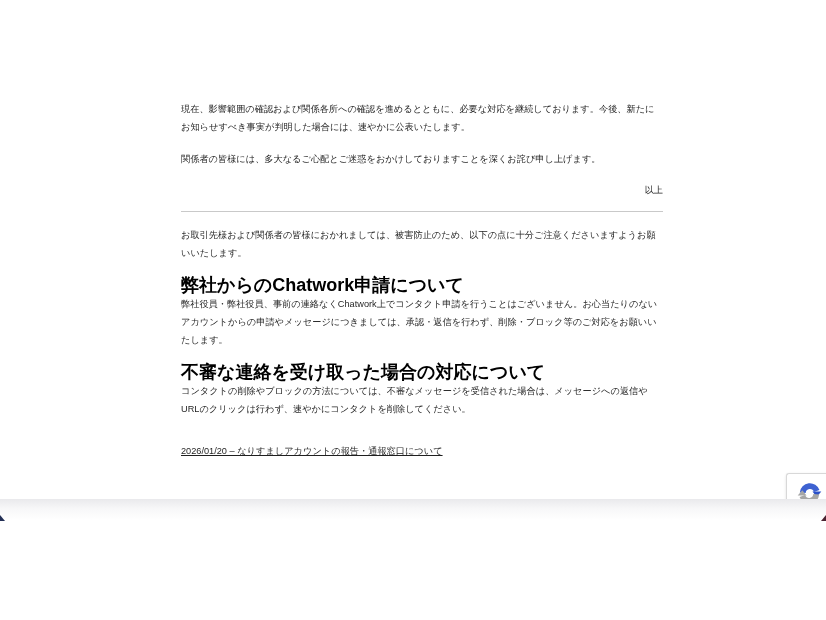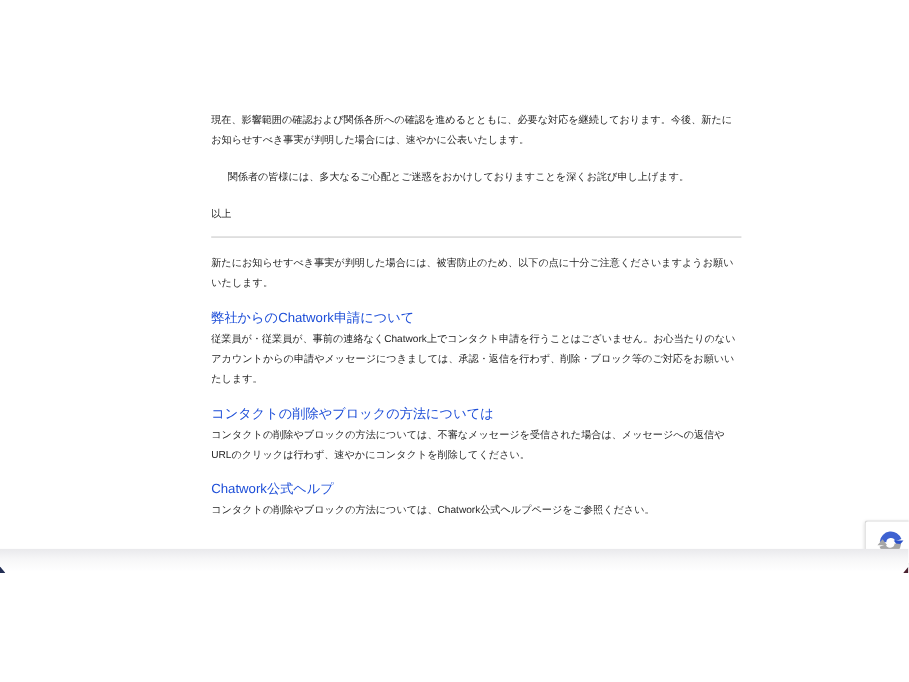--- a/index.html
+++ b/index.html
@@ -4,29 +4,29 @@
 <style>
   html,body{margin:0;padding:0;}
   body{
     width:826px;height:620px;position:relative;overflow:hidden;
     background:#ffffff;
     font-family:"Liberation Sans","DejaVu Sans",sans-serif;
     color:#1f1f1f;
     -webkit-font-smoothing:antialiased;
   }
   .content{
-    position:absolute;left:192px;top:100px;width:482px;
+    position:absolute;left:181px;top:100px;width:482px;
     font-size:9.2px;line-height:18.3px;letter-spacing:0;
   }
   .content p{margin:0 0 13px 0;}
-  .para-line{margin:15px;}
-  .closing{margin:10px 0 0 0;}
+  .para-line{margin:0;}
+  .closing{margin:10px 0 0 0;text-align:right;}
   .rule{border:none;border-top:1px solid #c9c9c9;margin:12px 0 14px 0;height:0;}
   .section-heading{
-    font-size:12px;line-height:19px;font-weight:normal;margin:9px 0 0 0;color:#1d4ed8;
+    font-size:18px;line-height:19px;font-weight:bold;margin:9px 0 0 0;color:#000000;
   }
   .section-body{margin:0 0 6px 0;}
   .related-link{
     display:inline-block;margin-top:11px;color:#1f1f1f;
     text-decoration:underline;cursor:pointer;
   }
   
   .bottom-shade{
     position:absolute;left:0;top:499px;width:826px;height:21px;
     background:linear-gradient(to bottom,#e9e9ec 0%,#f7f7f8 45%,#ffffff 100%);
@@ -53,36 +53,32 @@
   <p>現在、影響範囲の確認および関係各所への確認を進めるとともに、必要な対応を継続しております。今後、新たにお知らせすべき事実が判明した場合には、速やかに公表いたします。</p>
 
   <p>
     <span class="para-line" style="display:block">関係者の皆様には、多大なるご心配とご迷惑をおかけしておりますことを深くお詫び申し上げます。</span>
   </p>
 
   <div class="closing">以上</div>
 
   <hr class="rule">
 
-  <p>新たにお知らせすべき事実が判明した場合には、被害防止のため、以下の点に十分ご注意くださいますようお願いいたします。</p>
+  <p>お取引先様および関係者の皆様におかれましては、被害防止のため、以下の点に十分ご注意くださいますようお願いいたします。</p>
 
   <section>
     <h2 class="section-heading">弊社からのChatwork申請について</h2>
-    <p class="section-body">従業員が・従業員が、事前の連絡なくChatwork上でコンタクト申請を行うことはございません。お心当たりのないアカウントからの申請やメッセージにつきましては、承認・返信を行わず、削除・ブロック等のご対応をお願いいたします。</p>
+    <p class="section-body">弊社役員・弊社役員、事前の連絡なくChatwork上でコンタクト申請を行うことはございません。お心当たりのないアカウントからの申請やメッセージにつきましては、承認・返信を行わず、削除・ブロック等のご対応をお願いいたします。</p>
   </section>
 
   <section>
-    <h2 class="section-heading">コンタクトの削除やブロックの方法については</h2>
+    <h2 class="section-heading">不審な連絡を受け取った場合の対応について</h2>
     <p class="section-body">コンタクトの削除やブロックの方法については、不審なメッセージを受信された場合は、メッセージへの返信やURLのクリックは行わず、速やかにコンタクトを削除してください。</p>
   </section>
 
-  <section>
-    <h2 class="section-heading">Chatwork公式ヘルプ</h2>
-    <p class="section-body">コンタクトの削除やブロックの方法については、Chatwork公式ヘルプページをご参照ください。</p>
-  </section>
 
   <a class="related-link">2026/01/20 – なりすましアカウントの報告・通報窓口について</a>
 
 </main>
 
 <div class="recaptcha-badge">
   <svg width="27" height="27" viewBox="0 0 32 32">
 
     <path d="M 8 15 A 8.5 8.5 0 0 1 24.5 13" fill="none" stroke="#3e62d1" stroke-width="7"></path>
     <polygon points="19.5,13.5 30,13.5 24.5,20" fill="#2a50c8"></polygon>

